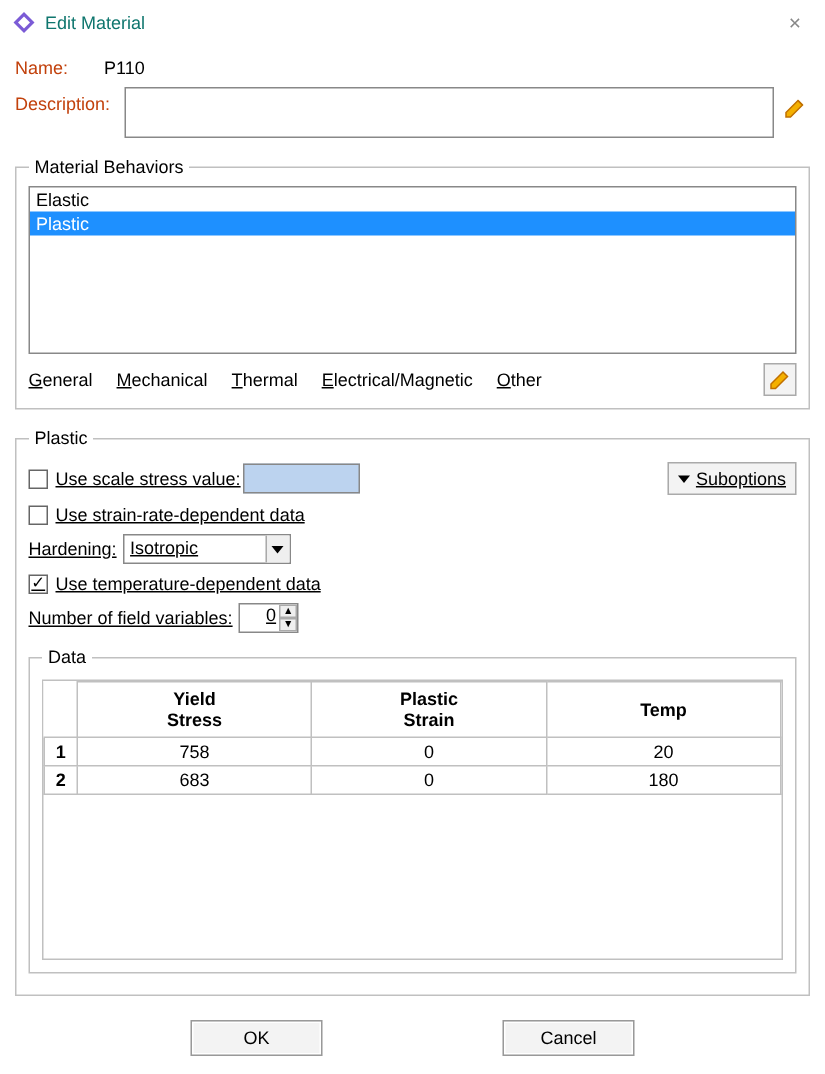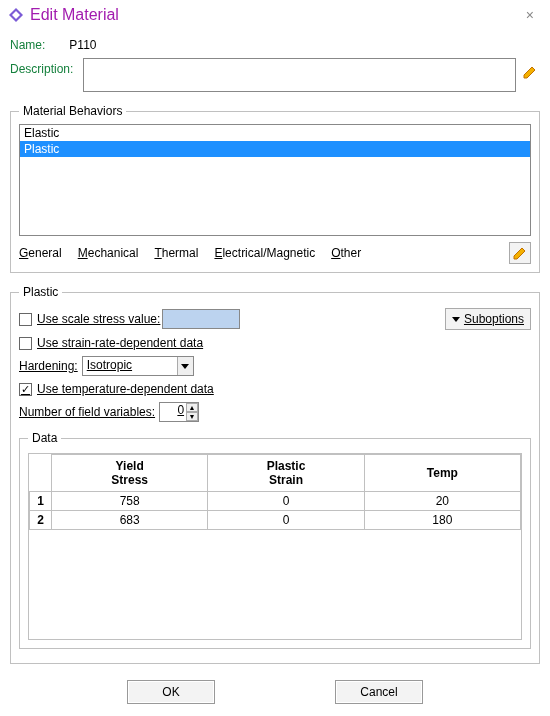--- a/index.html
+++ b/index.html
@@ -6,28 +6,28 @@
 html, body { margin: 0; padding: 0; background: #fff; }
 body { width: 550px; height: 716px; }
 
 .window { width: 550px; height: 716px; display: flex; flex-direction: column; }
 
 .titlebar {
   height: 30px; display: flex; align-items: center; padding: 0 8px;
   color: #bfbfbf;
 }
 .titlebar .app-icon { width: 16px; height: 16px; margin-right: 6px; display:inline-flex; align-items:center; justify-content:center; }
-.titlebar .title { color: #a21caf; font-size: 16px; }
+.titlebar .title { color: #0f766e; font-size: 12px; }
 .titlebar .spacer { flex: 1; }
 .titlebar .close { color: #888; font-size: 14px; padding: 4px 8px; }
 
 .content { padding: 4px 10px 0 10px; flex: 1; display: flex; flex-direction: column; }
 
 .row { display: flex; align-items: center; margin: 4px 0; }
-.label { color: #15803d; margin-right: 4px; }
+.label { color: #c2410c; margin-right: 4px; }
 .name-value { margin-left: 20px; }
 
 .desc-row { display: flex; align-items: flex-start; margin-top: 2px; margin-bottom: 6px; }
 .desc-row .label { padding-top: 4px; }
 .desc-input {
   flex: 1; height: 34px; border: 1px solid #888; background: #fff; margin: 0 6px;
 }
 .edit-icon { width: 18px; height: 18px; margin-top: 6px; display:inline-flex; }
 
 fieldset {

